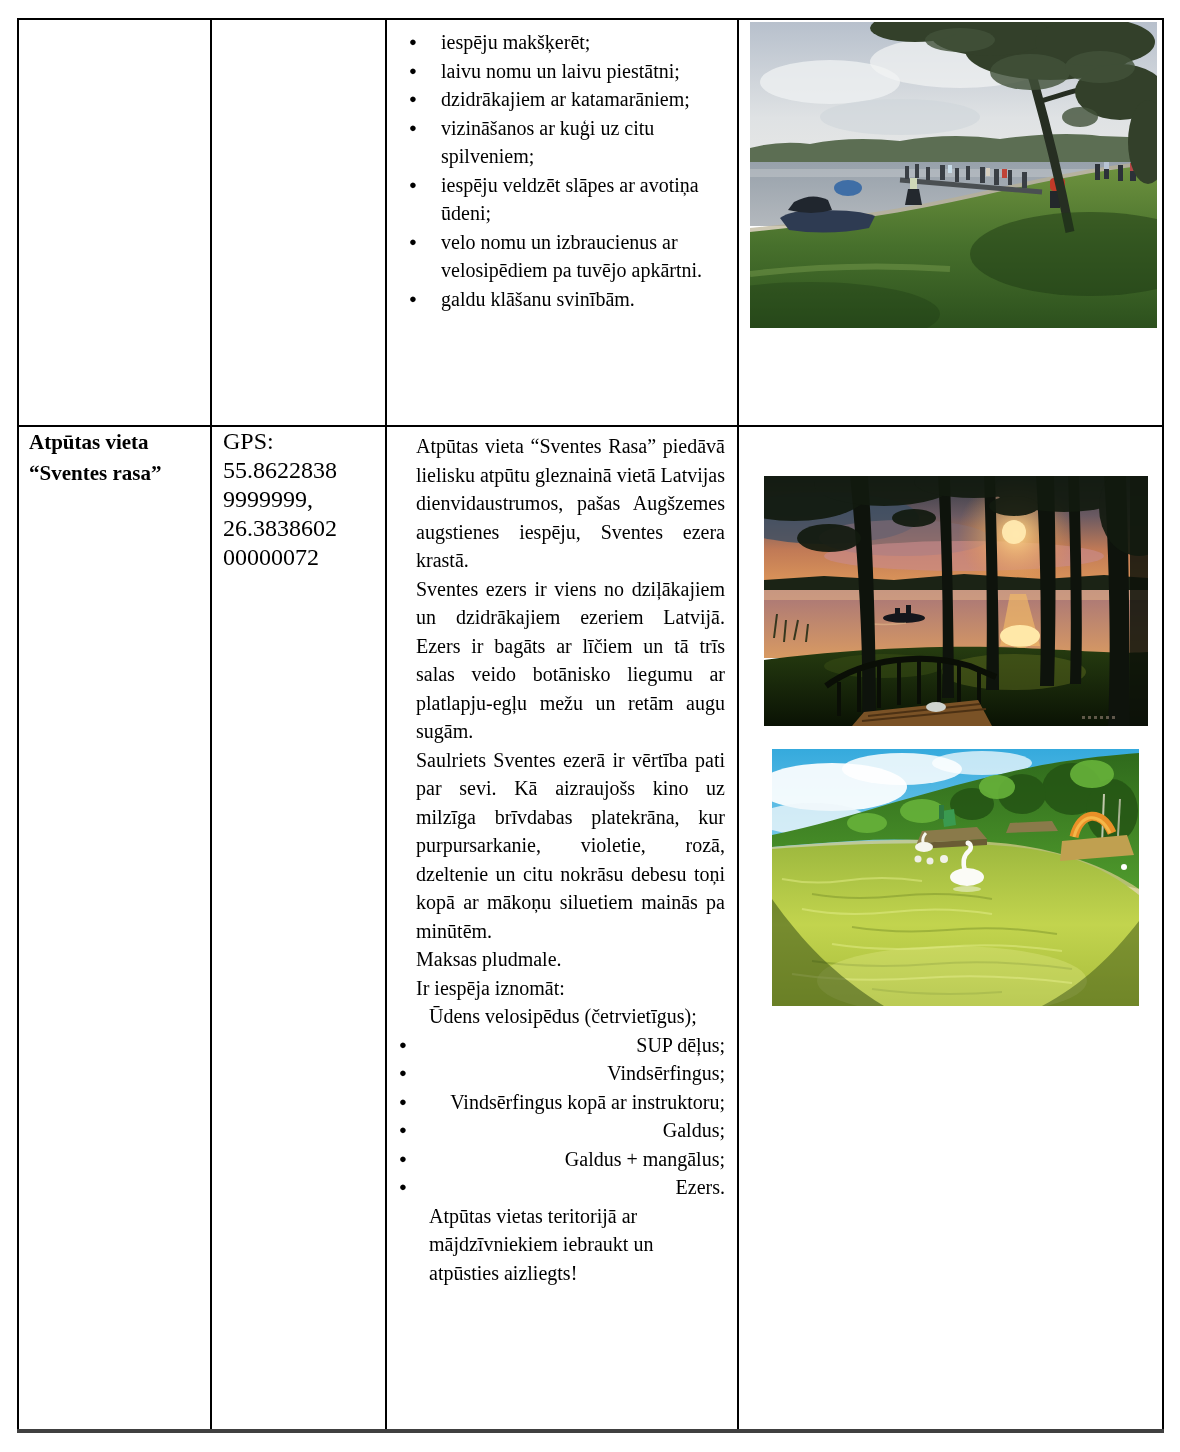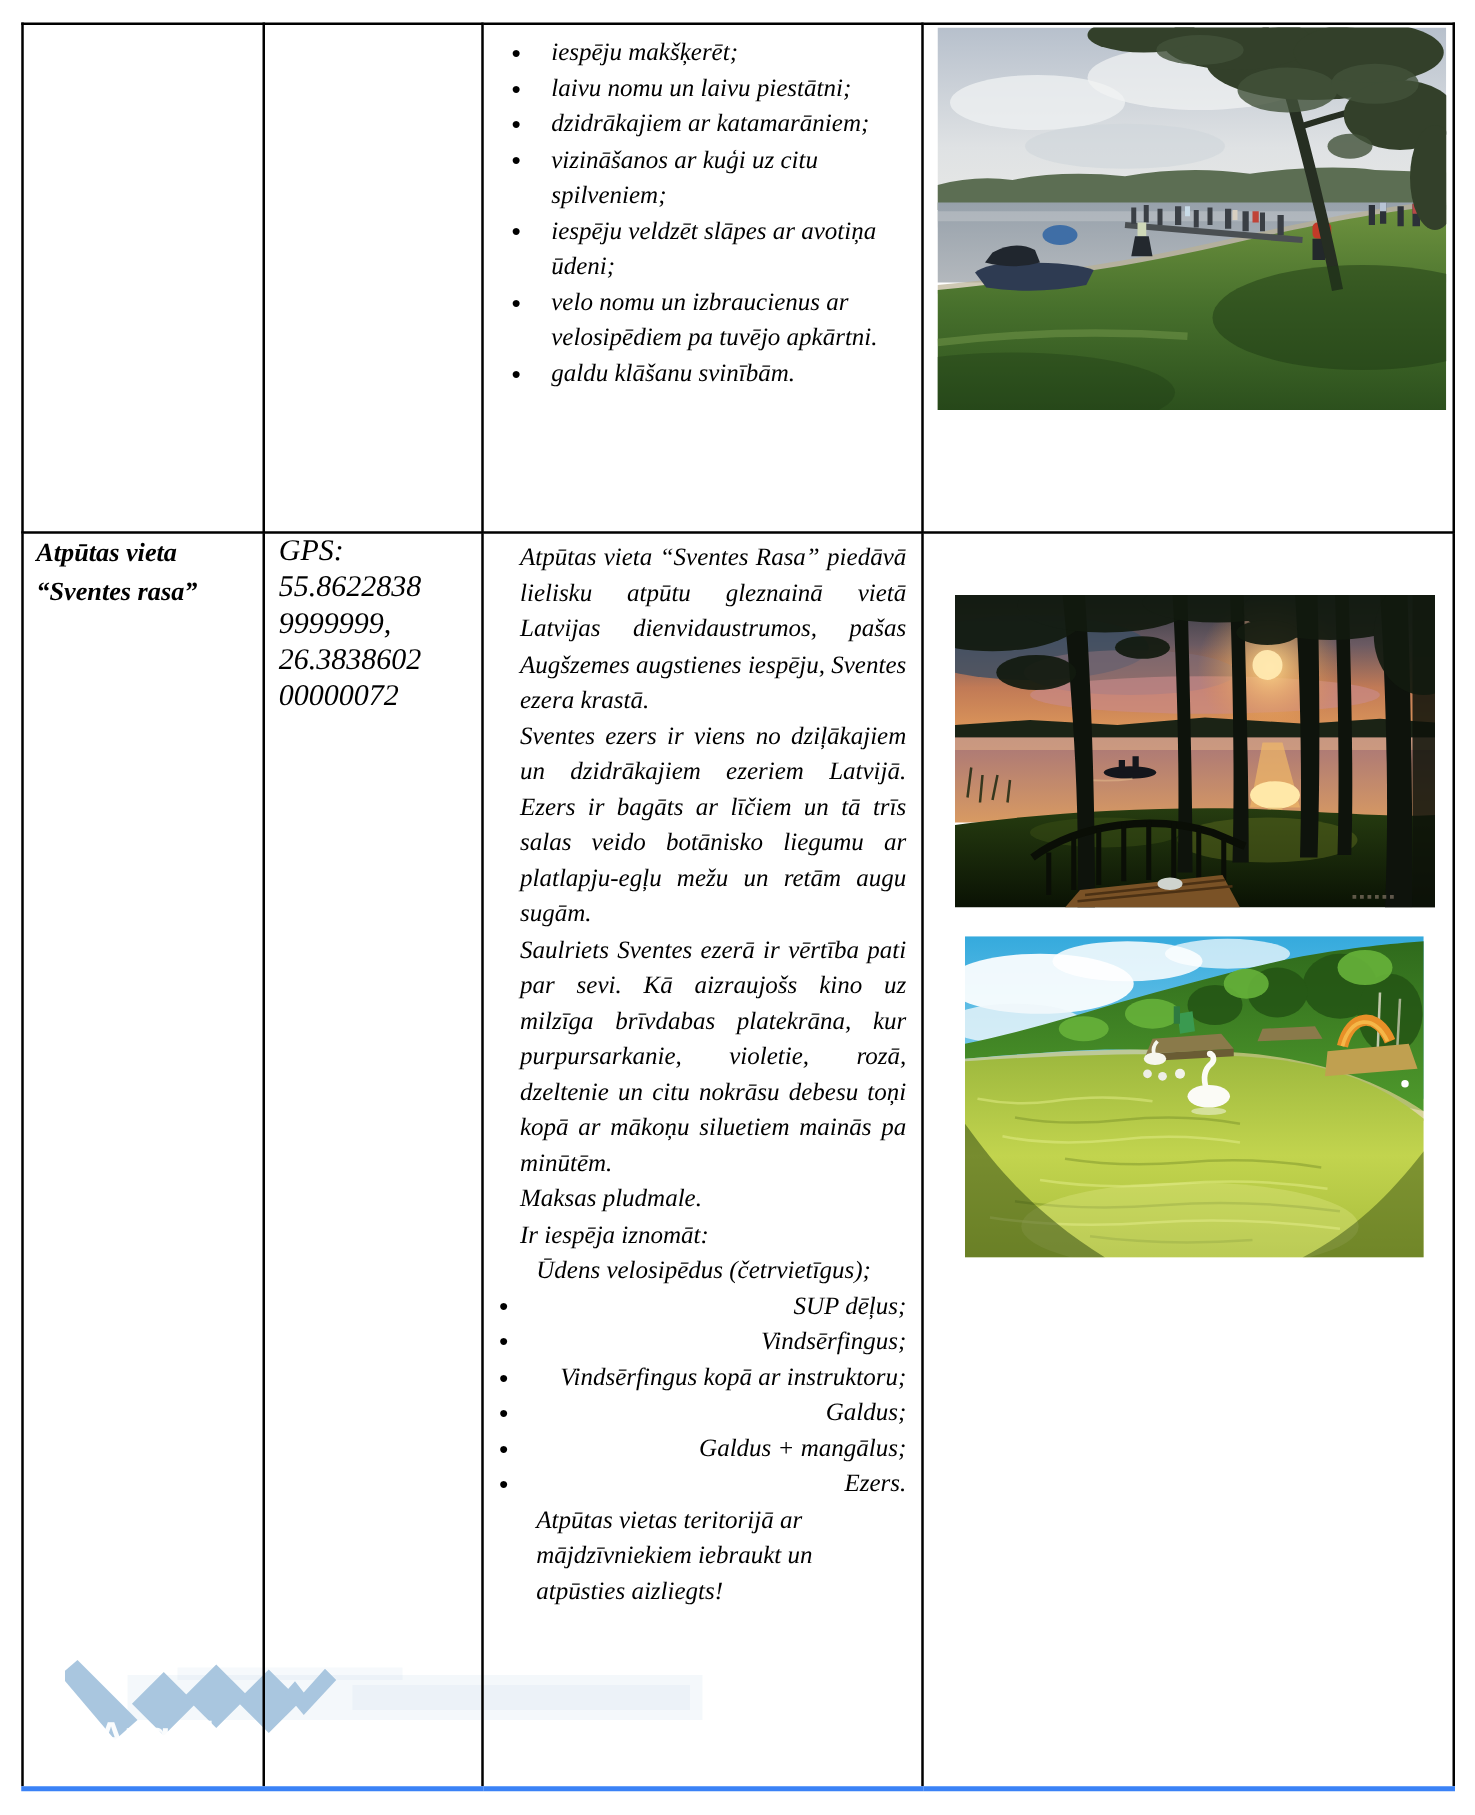--- a/index.html
+++ b/index.html
@@ -13,24 +13,23 @@
   .watermark svg { display:block; }
   .wm-text { font-family:"Liberation Sans", sans-serif; font-weight:bold; }
   
   table.doc {
     position:absolute; left:17px; top:18px; width:1145px; z-index:1;
     border-collapse:collapse; table-layout:fixed;
   }
   table.doc td {
     border:2px solid #000; vertical-align:top; padding:0; overflow:hidden;
     background:transparent;
-    font-style:italic;
   }
   tr.r1 td { height:405px; }
-  tr.r2 td { height:1002px; border-bottom:4px solid #3b82f6; }
+  tr.r2 td { height:1002px; border-bottom:4px solid #404040; }
   
   .cell-desc { font-size:20px; line-height:28.5px; }
   ul.blist { margin:0; padding:8px 10px 0 20px; list-style:none; }
   ul.blist li { position:relative; padding-left:34px; text-align:left; }
   ul.blist li::before { content:"●"; position:absolute; left:2px; top:0px; font-size:13px; }
   .desc2 { padding:5px 12px 0 12px; }
   .para { margin:0 0 0 17px; text-align:justify; }
   .para.noj { text-align:left; }
   .b2 { position:relative; padding-left:30px;text-align:right; }
   .b2::before { content:"●"; position:absolute; left:0px; top:0px; font-size:13px; }
@@ -45,37 +44,20 @@
   .ph { position:absolute; display:block; }
   .ph1 { left:11px; top:2px; }
   .ph2 { left:25px; top:49px; }
   .ph3 { left:33px; top:322px; }
 </style>
 </head>
 <body>
 
 <div class="page">
 
-  <div class="watermark">
-    <svg width="540" height="110" viewBox="0 0 540 110">
-      <g>
-        <rect x="50" y="26" width="460" height="36" fill="#a9c6df" opacity="0.13"></rect>
-        <rect x="230" y="34" width="270" height="20" fill="#a9c6df" opacity="0.10"></rect>
-        <rect x="90" y="20" width="180" height="10" fill="#a9c6df" opacity="0.10"></rect>
-      </g>
-      <g fill="#a9c6df">
-        <path d="M10,14 L58,62 L40,78 L-4,26 Z"></path>
-        <rect x="61" y="31" width="36" height="36" transform="rotate(45 79 49)"></rect>
-        <rect x="103" y="25" width="36" height="36" transform="rotate(45 121 43)"></rect>
-        <rect x="145" y="29" width="36" height="36" transform="rotate(45 163 47)"></rect>
-        <path d="M176,40 l15,18 l26,-28 l-9,-9 l-17,19 l-7,-9 z"></path>
-      </g>
-      <text class="wm-text" x="26" y="84" font-size="30" fill="#ffffff" opacity="0.95">Augsdau</text>
-    </svg>
-  </div>
 
   <table class="doc">
     <colgroup>
       <col style="width:193px">
         <col style="width:175px">
         <col style="width:352px">
         <col style="width:425px">
     </colgroup>
 
     <tbody>

